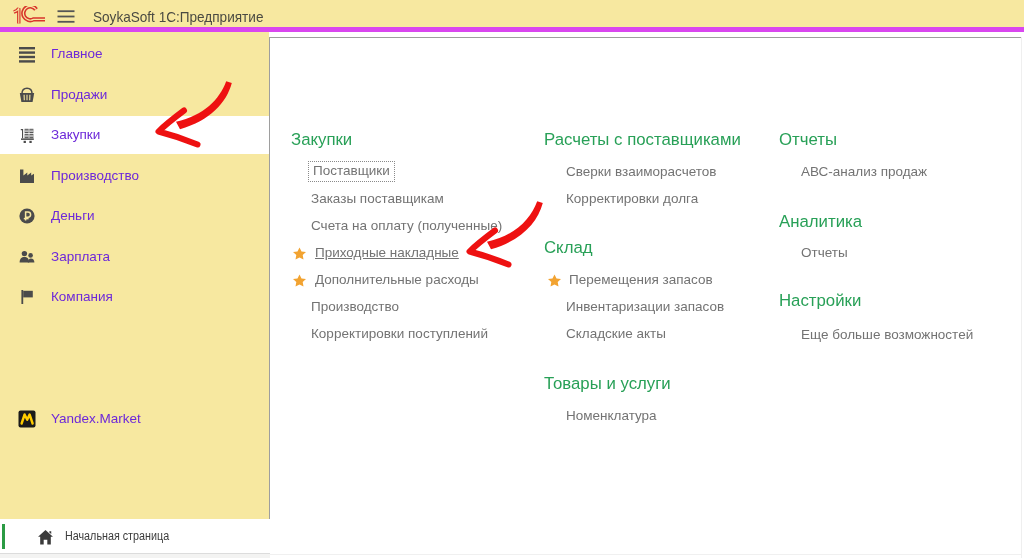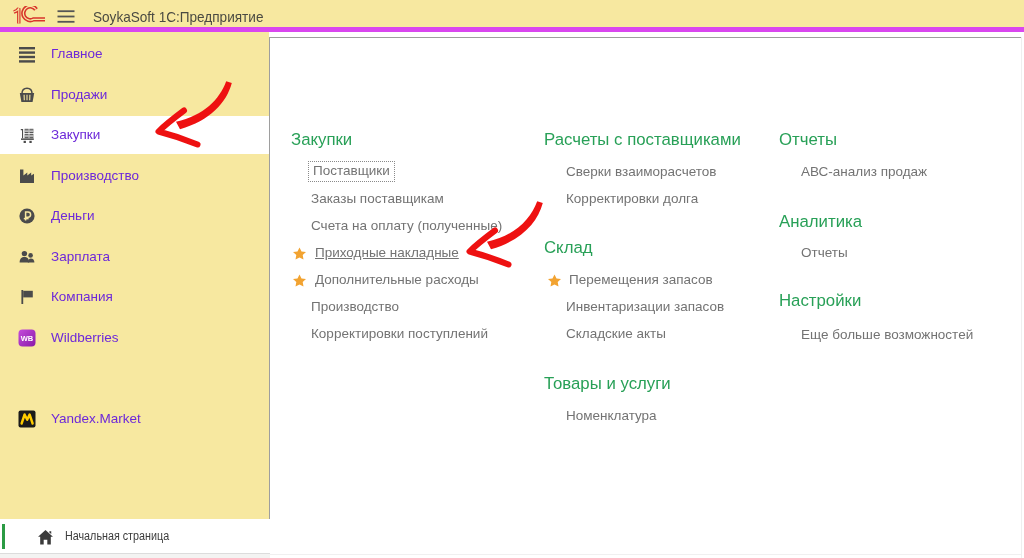--- a/index.html
+++ b/index.html
@@ -125,33 +125,20 @@
   </div>
   <div class="row" style="top:245px">
     <svg class="ic" viewBox="0 0 18 18">
         <g fill="#4b4b4b">
           <rect x="3.4" y="2" width="1.8" height="14"></rect>
           <path d="M5.2,2.8 L14.8,2.8 L14.8,9.4 L5.2,9.4 Z"></path>
         </g>
       </svg>
     <div class="tx">Компания</div>
   </div>
-  <div class="row" style="top:285.5px">
-    <svg class="ic" viewBox="0 0 18 18">
-        <defs>
-          <linearGradient id="wb" x1="0" y1="0" x2="1" y2="1">
-            <stop offset="0" stop-color="#c44bdb"></stop>
-            <stop offset="1" stop-color="#8a1aa8"></stop>
-          </linearGradient>
-        </defs>
-        <rect x="0.5" y="0.5" width="17" height="17" rx="4" fill="url(#wb)"></rect>
-        <text x="9" y="12" font-size="7.5" font-weight="bold" fill="#fff" text-anchor="middle" font-family="Liberation Sans">WB</text>
-      </svg>
-    <div class="tx">Wildberries</div>
-  </div>
   <div class="row" style="top:366.5px">
     <svg class="ic" viewBox="0 0 18 18">
         <rect x="0.5" y="0.5" width="17" height="17" rx="2" fill="#1b1b1b"></rect>
         <path d="M3.6,13.5 L6.6,4.5 L9.2,9.8 L11.6,4.5 L14.6,13.5" fill="none" stroke="#fc0" stroke-width="2.4" stroke-linejoin="round" stroke-linecap="round"></path>
       </svg>
     <div class="tx">Yandex.Market</div>
   </div>
 </div>
 
 <div id="content"></div>

